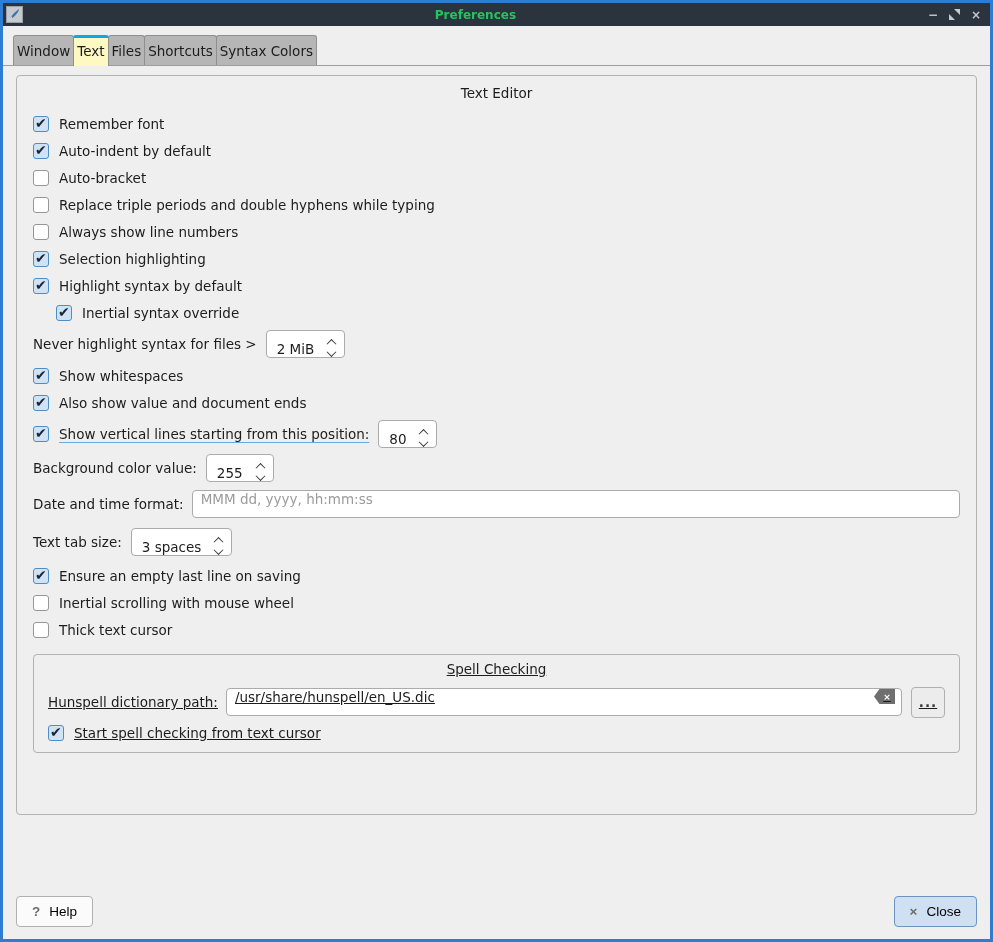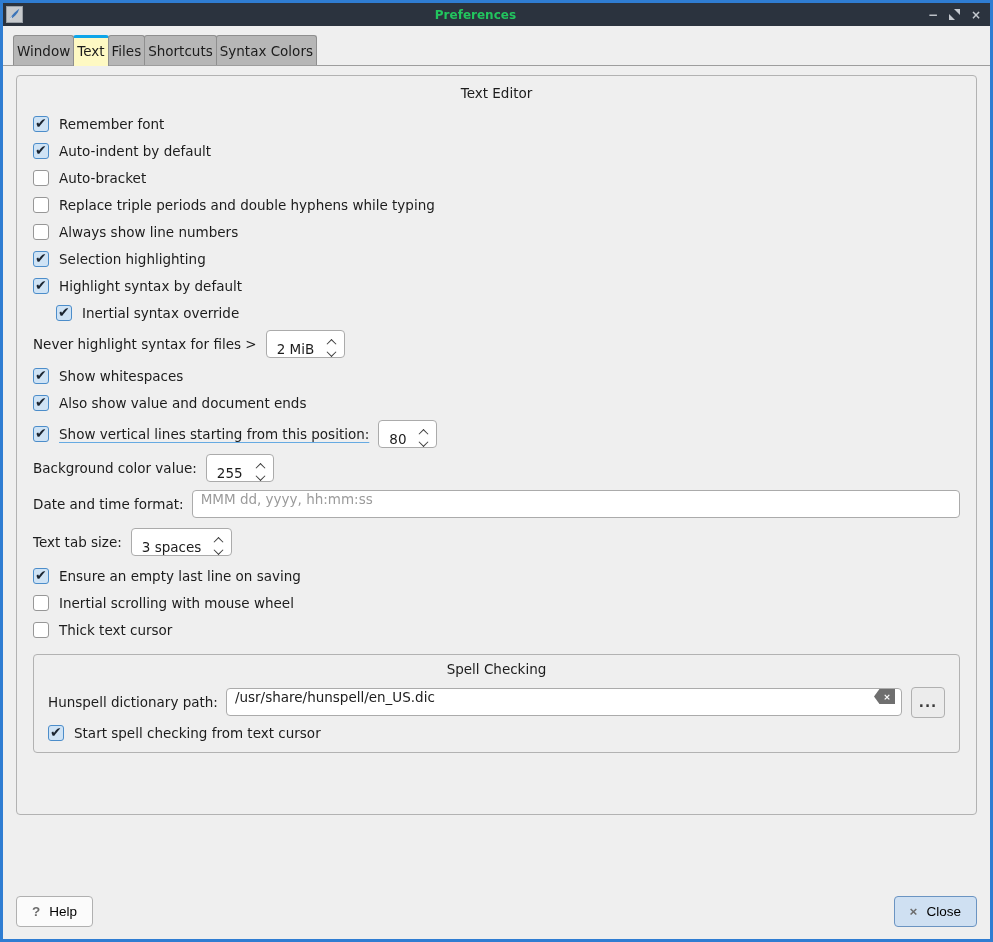--- a/index.html
+++ b/index.html
@@ -83,21 +83,21 @@
     height:28px; display:flex; align-items:flex-start; padding:0 6px 16px 8px;
   }
   .textinput input {
     border:none; outline:none; flex:1; font:inherit; color:#1c1c1c; background:transparent; min-width:0;
   }
   .textinput input::placeholder { color:#9b9b9b; opacity:1; }
   .grow { flex:1; }
   .ml8 { margin-left:8px; }
 
   
-  .spellbox { border:1px solid #b2b2b2; border-radius:4px; margin-top:11px; padding:4px 14px 6px; }
+  .spellbox { border:1px solid #b2b2b2; border-radius:4px; margin-top:11px; padding:4px 14px 6px;text-decoration:underline; }
   .spell-title { text-align:center; margin:2px 0 8px; }
   .spell-path-row { display:flex; align-items:center; height:34px; }
   .backspace-icon {
     width:21px; height:15px; flex:none; position:relative; margin-left:6px;
     background:#6f6f6f;
     clip-path:polygon(26% 0, 100% 0, 100% 100%, 26% 100%, 0 50%);
     color:#fff; font-size:9px; font-weight:bold;
     display:flex; align-items:center; justify-content:center; padding-left:5px;
   }
   .browse-btn {

